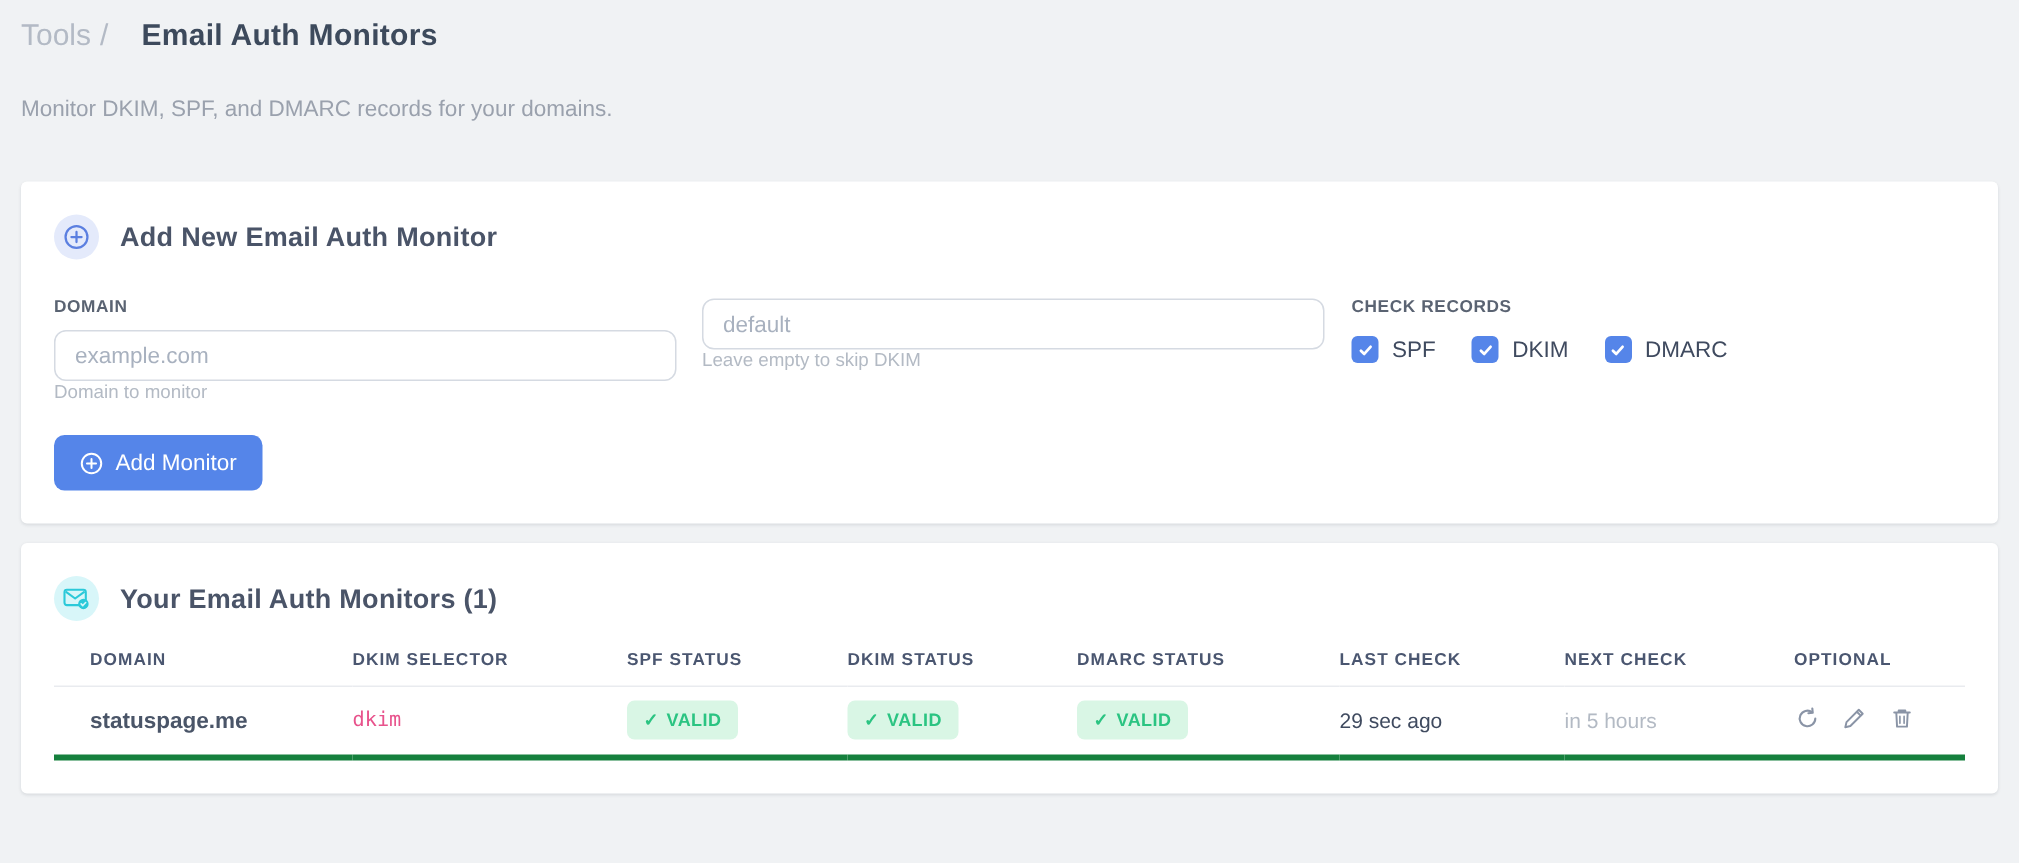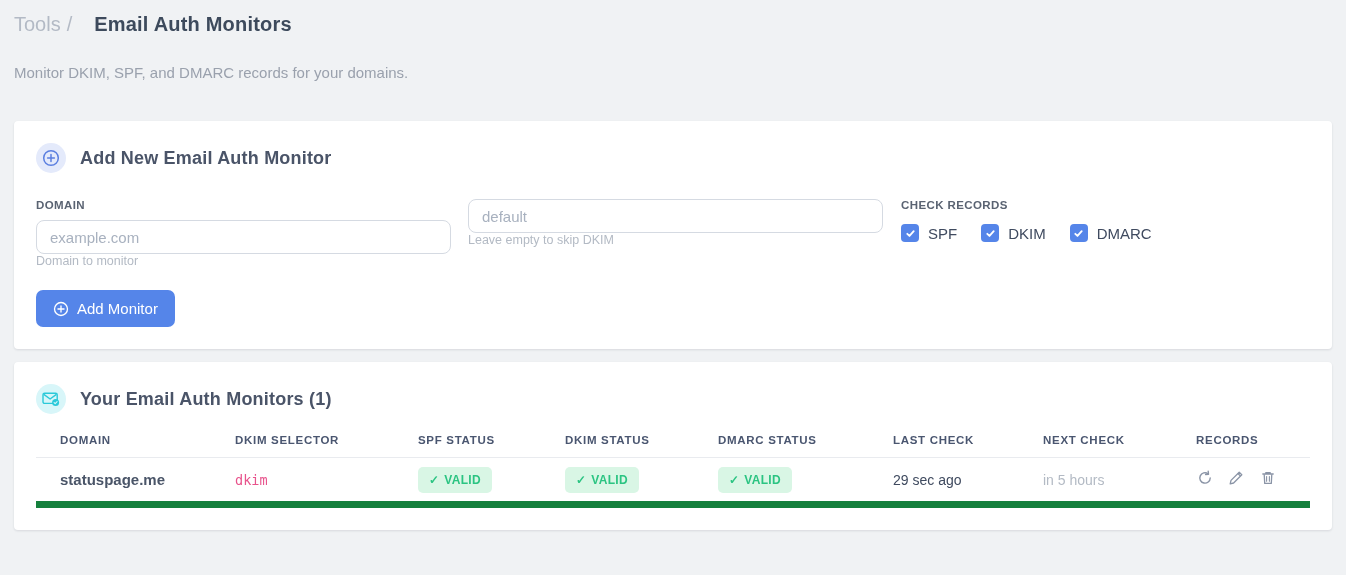--- a/index.html
+++ b/index.html
@@ -81,21 +81,21 @@
   col.c4 { width: 153px; } col.c5 { width: 175px; } col.c6 { width: 150px; }
   col.c7 { width: 153px; } col.c8 { width: auto; }
   th {
     text-align: left; font-size: 11.5px; font-weight: 700;
     color: #4a5670; letter-spacing: .7px;
     padding: 0 0 11px 0; border-bottom: 1px solid #e9ebef;
   }
   th:first-child, td:first-child { padding-left: 24px; }
   td {
     height: 47px; vertical-align: middle;
-    border-bottom: 7px solid #15803d; font-size: 14px; color: #3f4a5f;
+    border-bottom: 4px solid #15803d; font-size: 14px; color: #3f4a5f;
   }
   .cell-domain { font-weight: 700; font-size: 15px; color: #4a5568; }
   .cell-code {
     font-family: "DejaVu Sans Mono", monospace;
     font-size: 13.5px; color: var(--code-pink, #e8538c);
   }
   .badge-valid {
     display: inline-flex; align-items: center; gap: 5px;
     background: var(--badge-green-bg, #d9f6e5);
     color: var(--badge-green-text, #2bc482);
@@ -212,21 +212,21 @@
       </colgroup>
       <thead>
         <tr>
           <th>DOMAIN</th>
           <th>DKIM SELECTOR</th>
           <th>SPF STATUS</th>
           <th>DKIM STATUS</th>
           <th>DMARC STATUS</th>
           <th>LAST CHECK</th>
           <th>NEXT CHECK</th>
-          <th>RECORDS</th>
+          <th>OPTIONAL</th>
         </tr>
       </thead>
       <tbody>
         <tr>
           <td class="cell-domain">statuspage.me</td>
           <td class="cell-code">dkim</td>
           <td>
             <span class="badge-valid">
               <span>✓</span>
               <span>VALID</span>

